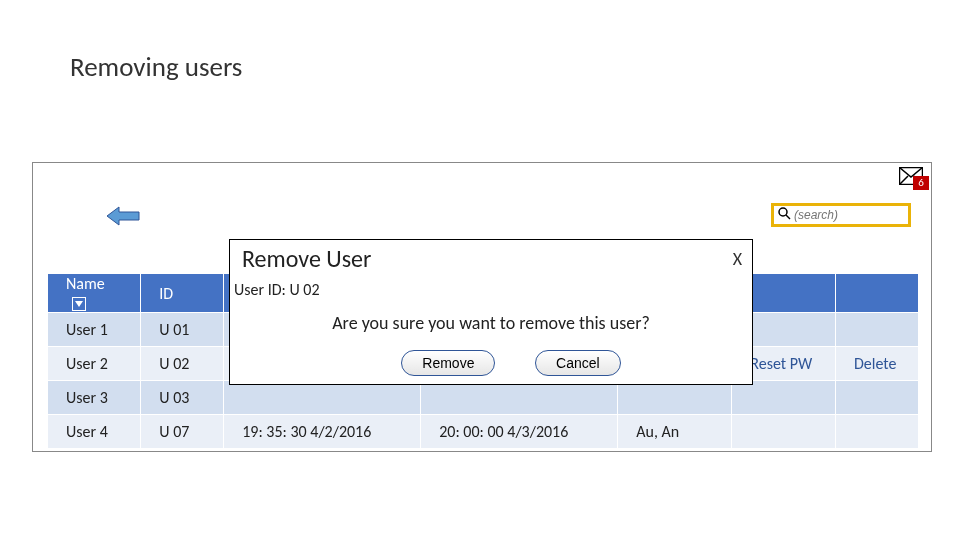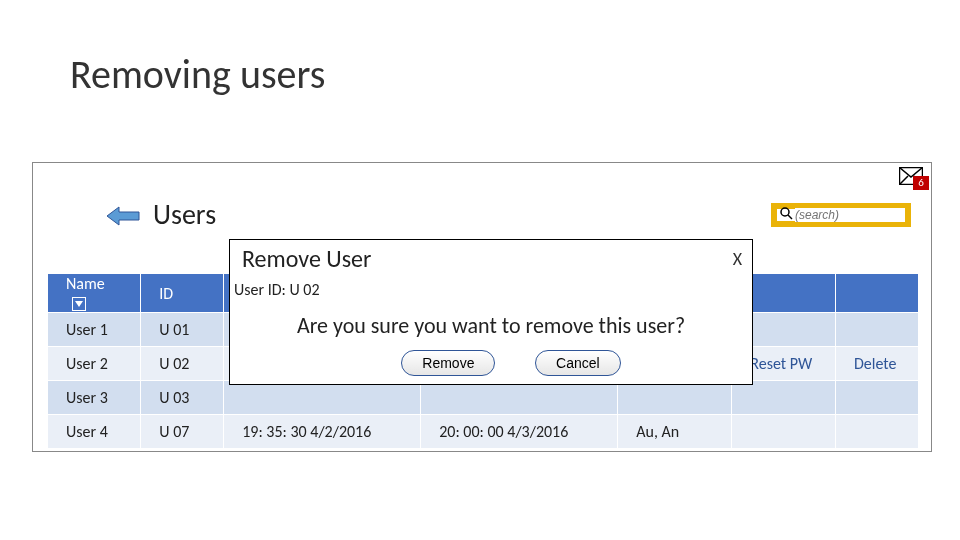--- a/index.html
+++ b/index.html
@@ -8,21 +8,21 @@
     height: 540px;
     font-family: "Segoe UI", Calibri, sans-serif;
     background: #fff;
     color: #222;
     position: relative;
   }
   .slide-title {
     position: absolute;
     top: 50px;
     left: 70px;
-    font-size: 40px;
+    font-size: 27px;
     font-weight: 400;
     color: #333;
   }
   .panel {
     position: absolute;
     left: 32px;
     top: 162px;
     width: 900px;
     height: 290px;
     border: 1px solid #888;
@@ -74,21 +74,21 @@
     font-size: 14px;
     color: #000;
     cursor: pointer;
   }
   .search-wrap {
     position: absolute;
     right: 20px;
     top: 40px;
     width: 140px;
     height: 24px;
-    border: 6px solid #eab308;
+    border: 3px solid #eab308;
     display: flex;
     align-items: center;
     background: #fff;
   }
   .search-icon {
     width: 20px;
     text-align: center;
     font-size: 14px;
   }
   .search-input {
@@ -167,21 +167,21 @@
     left: 4px;
     top: 40px;
     font-size: 16px;
   }
   .modal-q {
     position: absolute;
     left: 0;
     right: 0;
     top: 72px;
     text-align: center;
-    font-size: 22px;
+    font-size: 18px;
   }
   .modal-actions {
     position: absolute;
     left: 0; right: 0;
     top: 110px;
     text-align: center;
     margin-left: 40px;
   }
   .modal-btn {
     display: inline-block;
@@ -213,21 +213,20 @@
     </span>
     <span class="badge">6</span>
   </div>
 
   <span class="back-arrow">
     <svg width="48" height="22" viewBox="0 0 48 22">
       <path d="M14 11 L26 2 L26 7 L46 7 L46 15 L26 15 L26 20 Z" fill="#5b9bd5" stroke="#2f5597" stroke-width="1"></path>
     </svg>
   </span>
 
-  <div class="section-title">Users</div>
 
 
   <div class="search-wrap">
     <span class="search-icon">
       <svg width="14" height="14" viewBox="0 0 14 14">
         <circle cx="6" cy="6" r="4" fill="none" stroke="#000" stroke-width="1.5"></circle>
         <line x1="9" y1="9" x2="13" y2="13" stroke="#000" stroke-width="1.5"></line>
       </svg>
     </span>
     <input class="search-input" placeholder="(search)" style="">

